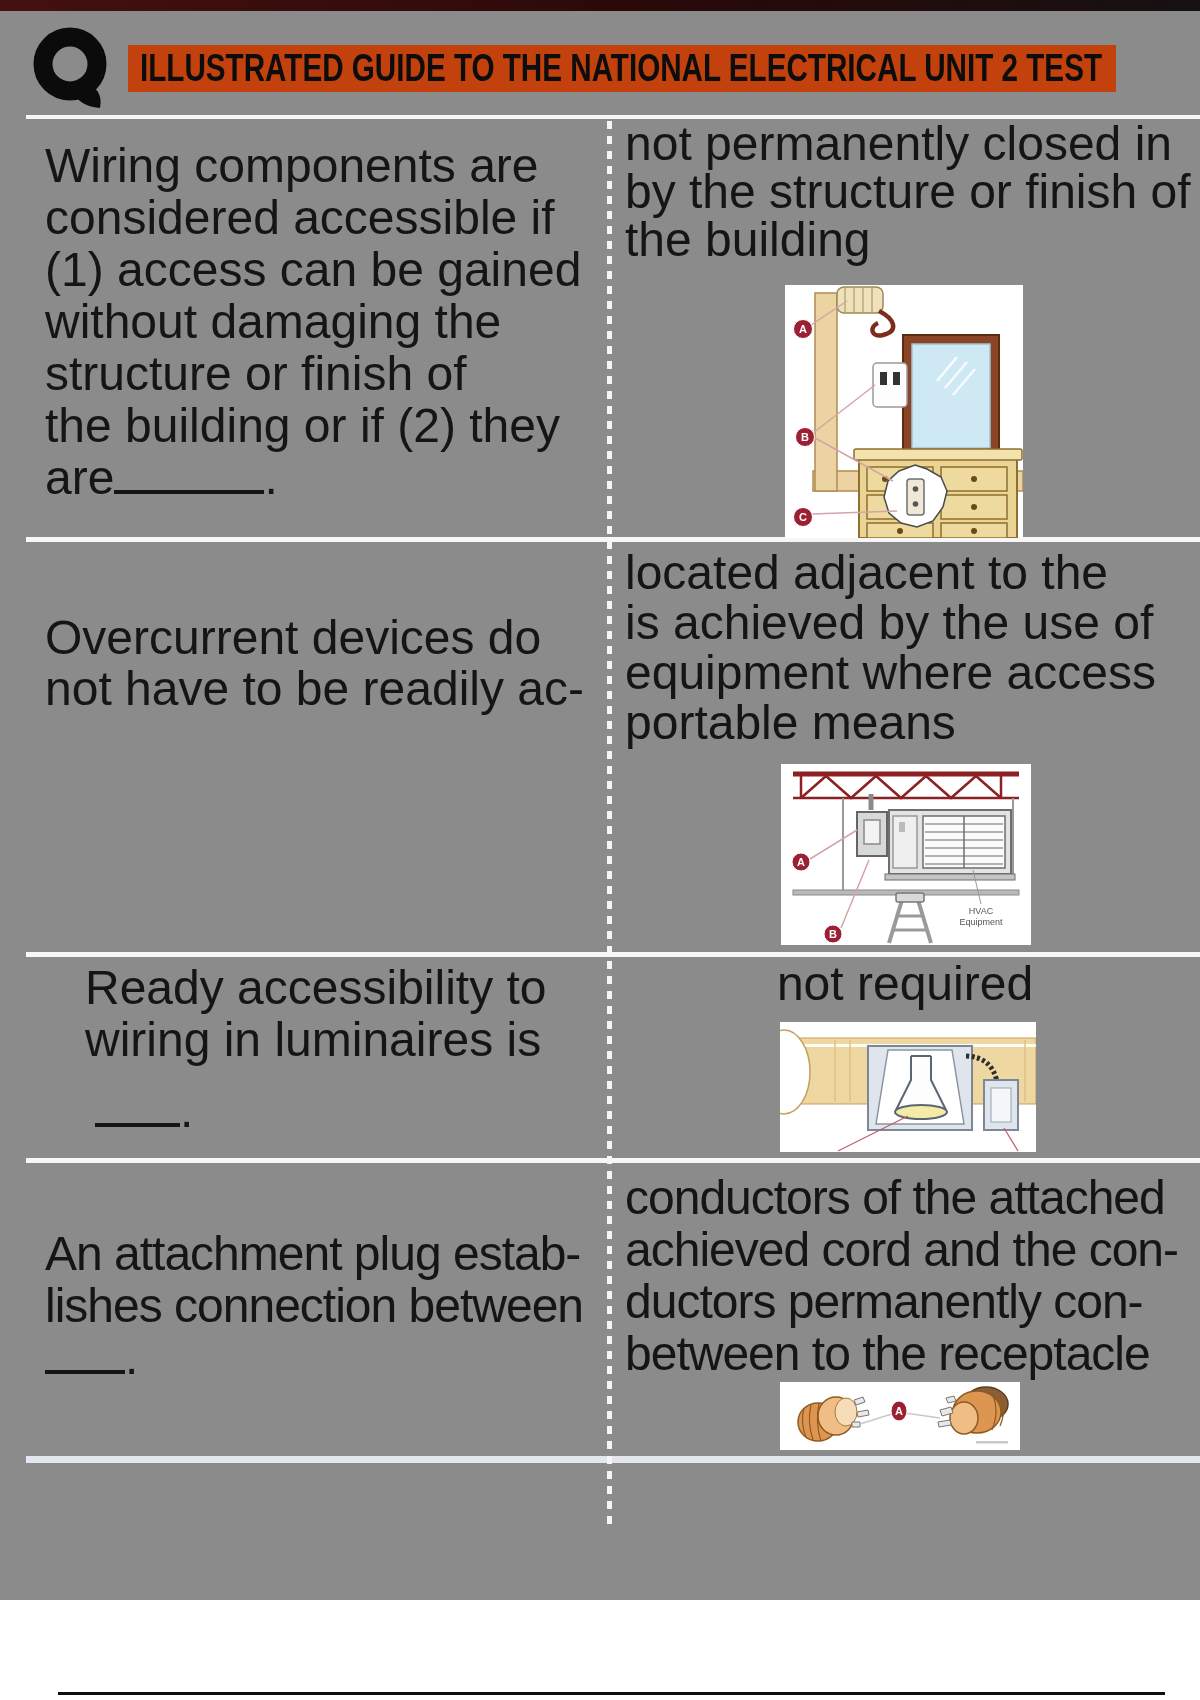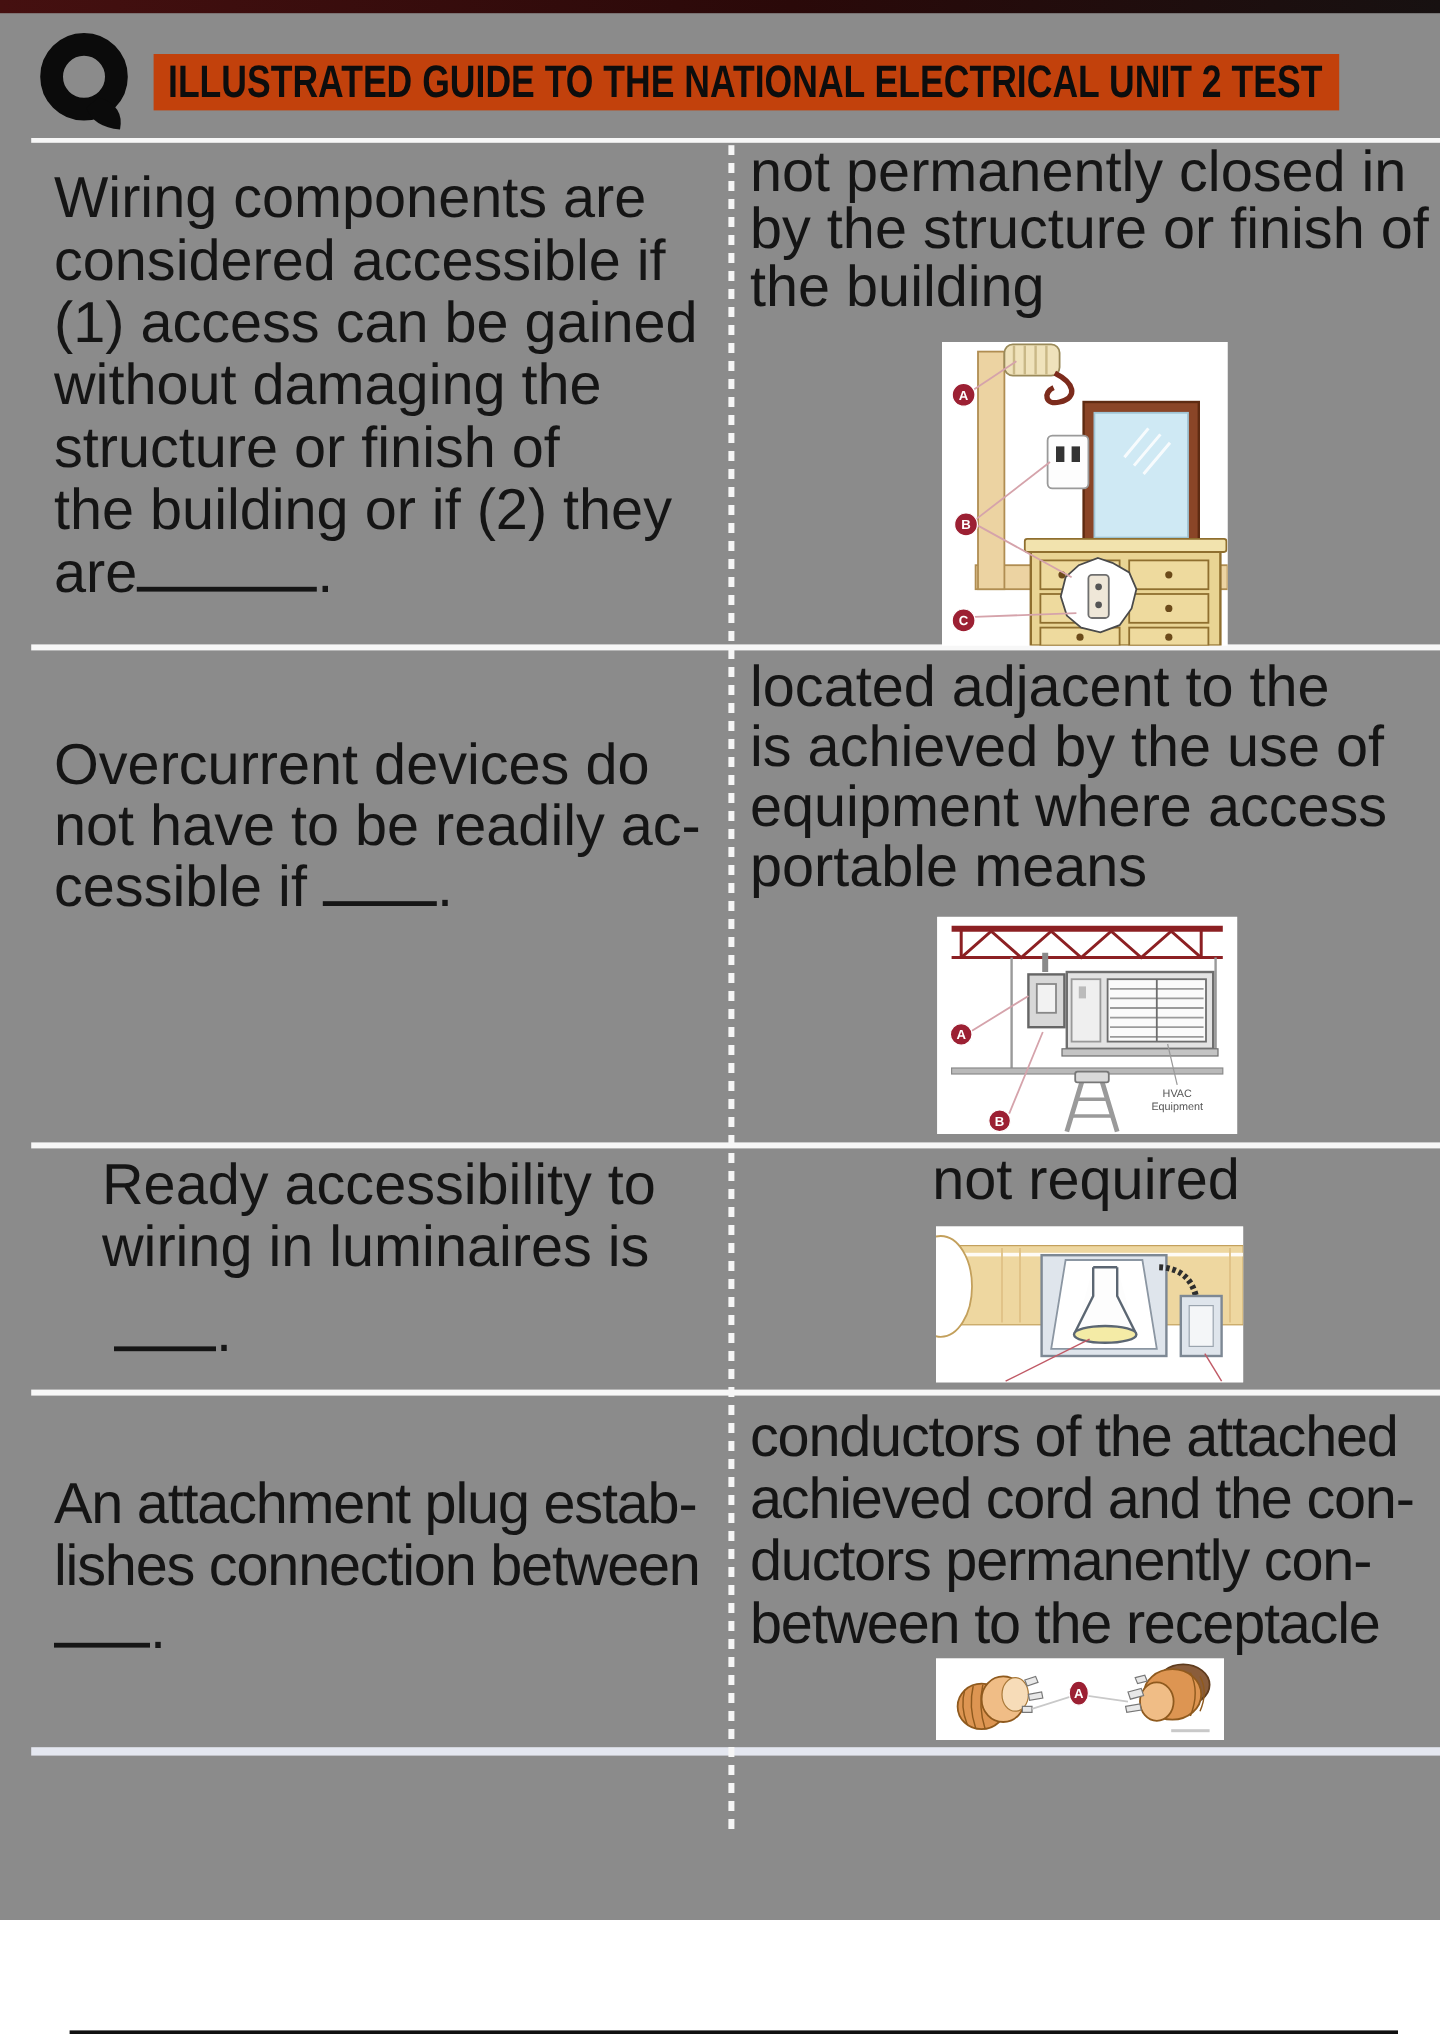--- a/index.html
+++ b/index.html
@@ -159,21 +159,20 @@
       <g>
         <circle cx="18" cy="232" r="9.5" fill="#9c2033" stroke="#fff" stroke-width="1"></circle>
         <text class="lbl" x="18" y="236" text-anchor="middle">C</text>
       </g>
     </svg>
   </div>
 
   <div class="txt q2">
     <div>Overcurrent devices do</div>
     <div>not have to be readily ac-</div>
-    <div><span>cessible if </span><span class="blank b95"></span><span>.</span></div>
   </div>
   <div class="txt a2">
     <div>located adjacent to the</div>
     <div>is achieved by the use of</div>
     <div>equipment where access</div>
     <div>portable means</div>
   </div>
 
   <div class="illus" id="il2">
     <svg viewBox="0 0 250 181">

